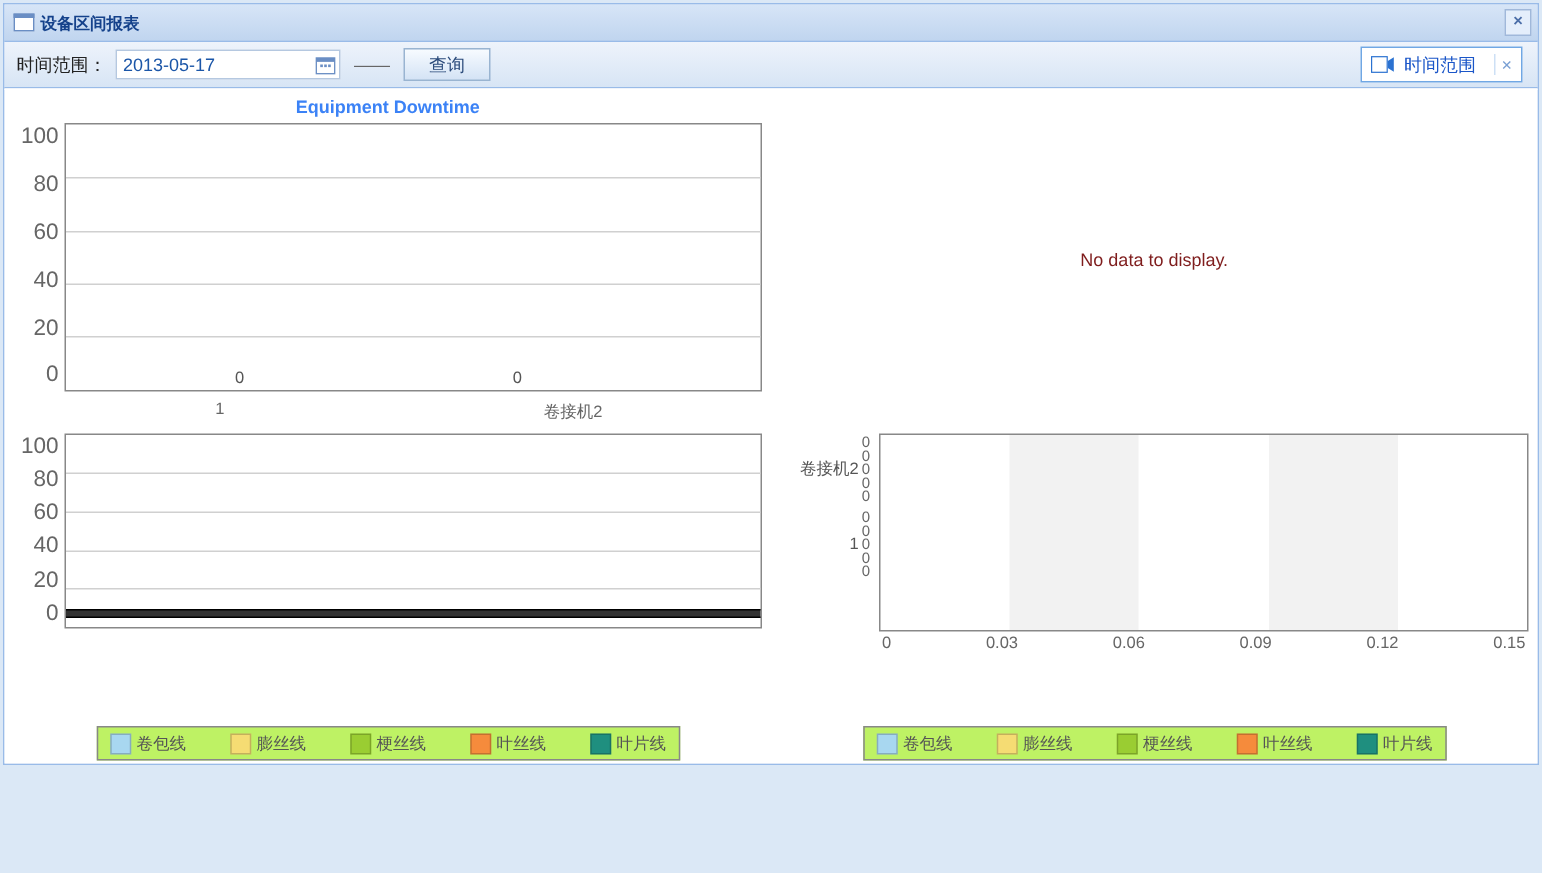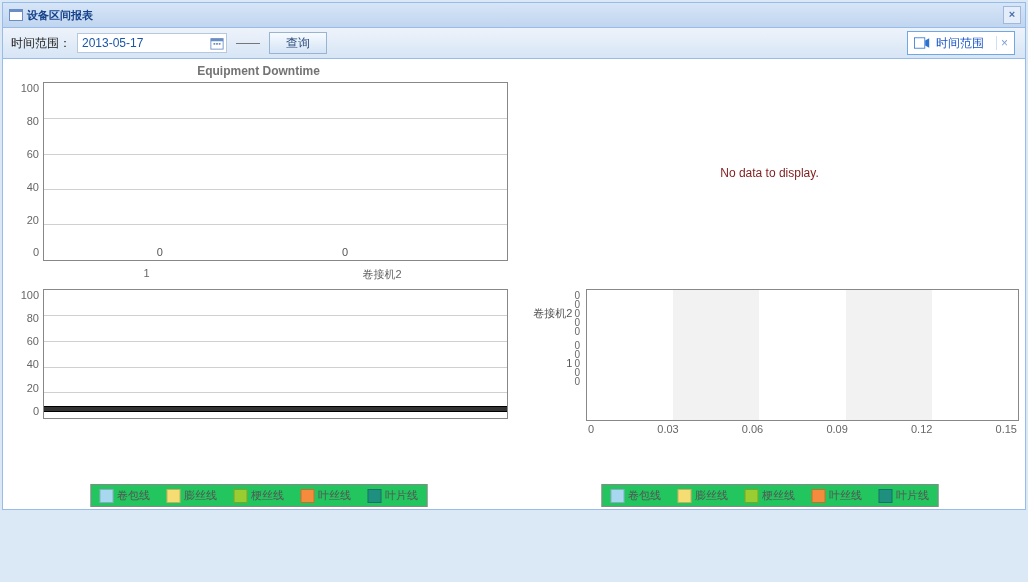--- a/index.html
+++ b/index.html
@@ -158,34 +158,34 @@
   }
   .panel {
     position: relative;
     box-sizing: border-box;
     padding: 4px 6px 2px 6px;
   }
   .chart-title {
     text-align: center;
     font-weight: bold;
     font-size: 12px;
-    color: #737373;
+    color: #3b82f6;
     height: 18px;
   }
   .plot-area-wrap {
     position: relative;
     display: flex;
     height: calc(100% - 22px);
   }
   .y-axis {
     display: flex;
     flex-direction: column;
     justify-content: space-between;
     align-items: flex-end;
-    font-size: 11px;
+    font-size: 15px;
     color: #666;
     padding-right: 4px;
     height: calc(100% - 20px);
     min-width: 30px;
   }
   .plot-box {
     flex: 1;
     position: relative;
     height: calc(100% - 20px);
     border: 1px solid #888;
@@ -227,24 +227,24 @@
     transform: translate(-50%, 0);
     bottom: 2px;
   }
   
   .legend {
     position:absolute;
     left:50%;
     bottom:2px;
     transform: translateX(-50%);
     border:1px solid #888;
-    background:#22c55e;
+    background:#bef264;
     padding:3px 8px;
     display:flex;
-    gap:16px;
+    gap:29px;
     font-size:11px;
     color:#555;
   }
   .legend-item {
     display:flex;
     align-items:center;
     gap:4px;
     white-space:nowrap;
   }
   .swatch {

